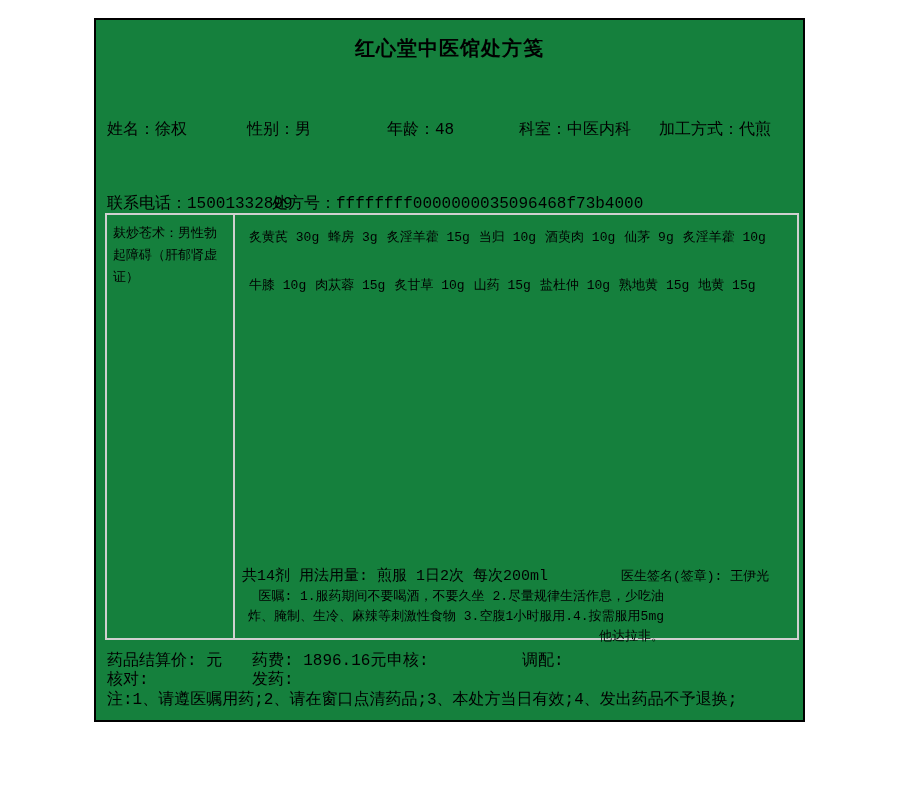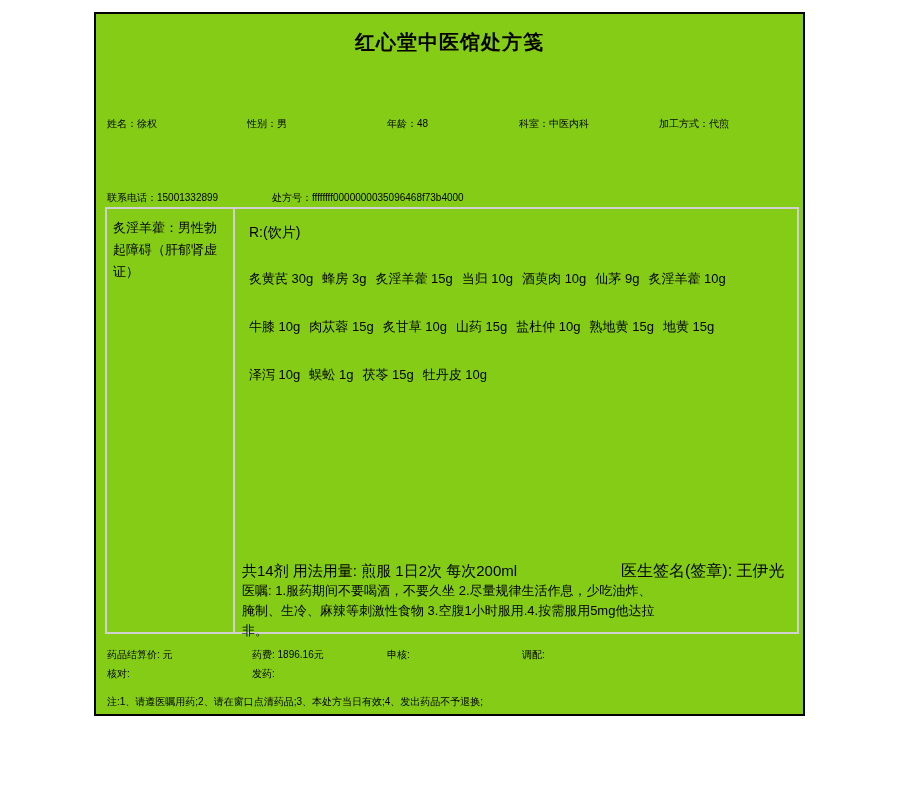--- a/index.html
+++ b/index.html
@@ -12,37 +12,38 @@
   .page {
     position: relative;
     width: 900px;
     height: 800px;
     background: #ffffff;
     overflow: hidden;
   }
   .sheet {
     position: absolute;
     left: 94px;
-    top: 12px;
+    top: 18px;
     width: 707px;
     height: 700px;
     border: 2px solid #000000;
-    background: #84cc16;
+    background: #15803d;
+    font-family: Liberation Mono, monospace;
   }
   .title {
     position: absolute;
     top: 15px;
     left: 0;
     width: 100%;
     text-align: center;
     font-size: 20px;
     font-weight: bold;
     letter-spacing: 1px;
   }
-  .abs { position: absolute; font-size: 10px; line-height: 18px; white-space: nowrap; }
+  .abs { position: absolute; font-size: 16px; line-height: 18px; white-space: nowrap; }
 
   
   .r1 { top: 101px; }
   .r2 { top: 131px; margin-top: 44px; }
 
   
   .rx-box {
     position: absolute;
     left: 9px;
     top: 193px;
@@ -83,39 +84,40 @@
     left: 7px;
     top: 352px;
     font-size: 15px;
     line-height: 20px;
     white-space: nowrap;
   }
   .doctor-sign {
     position: absolute;
     left: 386px;
     top: 352px;
-    font-size: 16px;
+    font-size: 13px;
     line-height: 20px;
     white-space: nowrap;
   }
   .advice {
     position: absolute;
     left: 7px;
     top: 372px;
     width: 422px;
     font-size: 13px;
     line-height: 20px;
     white-space: normal;
     background: transparent;
+    text-align: right;
   }
 
   
   .f1 { top: 632px; }
   .f2 { top: 651px; text-align: center; }
-  .f3 { top: 671px; margin-top: 8px; }
+  .f3 { top: 671px; }
   .x1 { left: 11px; }
 </style>
 </head>
 <body>
 
 <div class="page">
   <div class="sheet">
 
     <div class="title">红心堂中医馆处方笺</div>
 
@@ -137,28 +139,26 @@
 
     <div class="abs r2" style="left:11px">
       <span>联系电话：</span><span>15001332899</span>
     </div>
     <div class="abs r2" style="left:176px">
       <span>处方号：</span><span>ffffffff0000000035096468f73b4000</span>
     </div>
 
     <div class="rx-box">
       <div class="diag-cell">
-        <span>炙淫羊藿：</span><span>男性勃起障碍（肝郁肾虚证）</span>
+        <span>麸炒苍术：</span><span>男性勃起障碍（肝郁肾虚证）</span>
       </div>
       <div class="rx-cell">
-        <div class="rx-header">R:(饮片)</div>
         <div>
             <div class="med-line"><span class="med-item">炙黄芪 30g</span><span class="med-item">蜂房 3g</span><span class="med-item">炙淫羊藿 15g</span><span class="med-item">当归 10g</span><span class="med-item">酒萸肉 10g</span><span class="med-item">仙茅 9g</span><span class="med-item">炙淫羊藿 10g</span></div>
             <div class="med-line"><span class="med-item">牛膝 10g</span><span class="med-item">肉苁蓉 15g</span><span class="med-item">炙甘草 10g</span><span class="med-item">山药 15g</span><span class="med-item">盐杜仲 10g</span><span class="med-item">熟地黄 15g</span><span class="med-item">地黄 15g</span></div>
-            <div class="med-line"><span class="med-item">泽泻 10g</span><span class="med-item">蜈蚣 1g</span><span class="med-item">茯苓 15g</span><span class="med-item">牡丹皮 10g</span></div>
           </div>
         <div class="usage-line">共14剂 用法用量: 煎服 1日2次 每次200ml</div>
         <div class="doctor-sign">
           <span>医生签名(签章): </span><span>王伊光</span>
         </div>
         <div class="advice">医嘱: 1.服药期间不要喝酒，不要久坐 2.尽量规律生活作息，少吃油炸、腌制、生冷、麻辣等刺激性食物 3.空腹1小时服用.4.按需服用5mg他达拉非。</div>
       </div>
     </div>
 
     <div class="abs f1 x1">药品结算价: 元</div>

